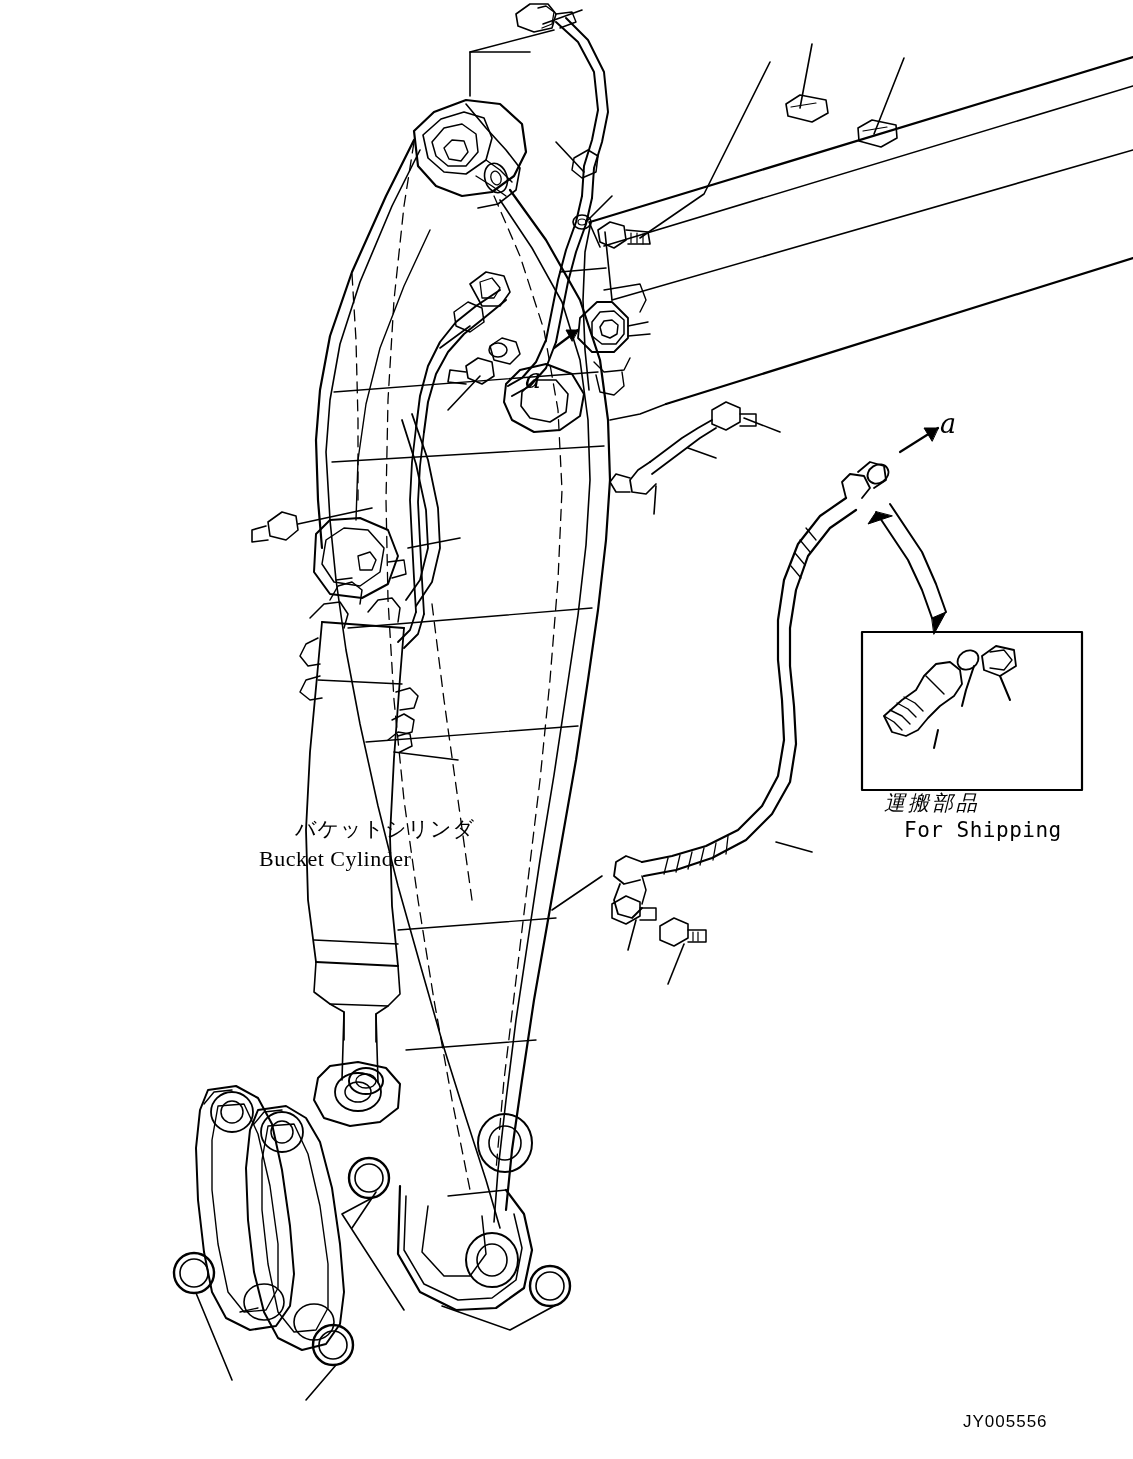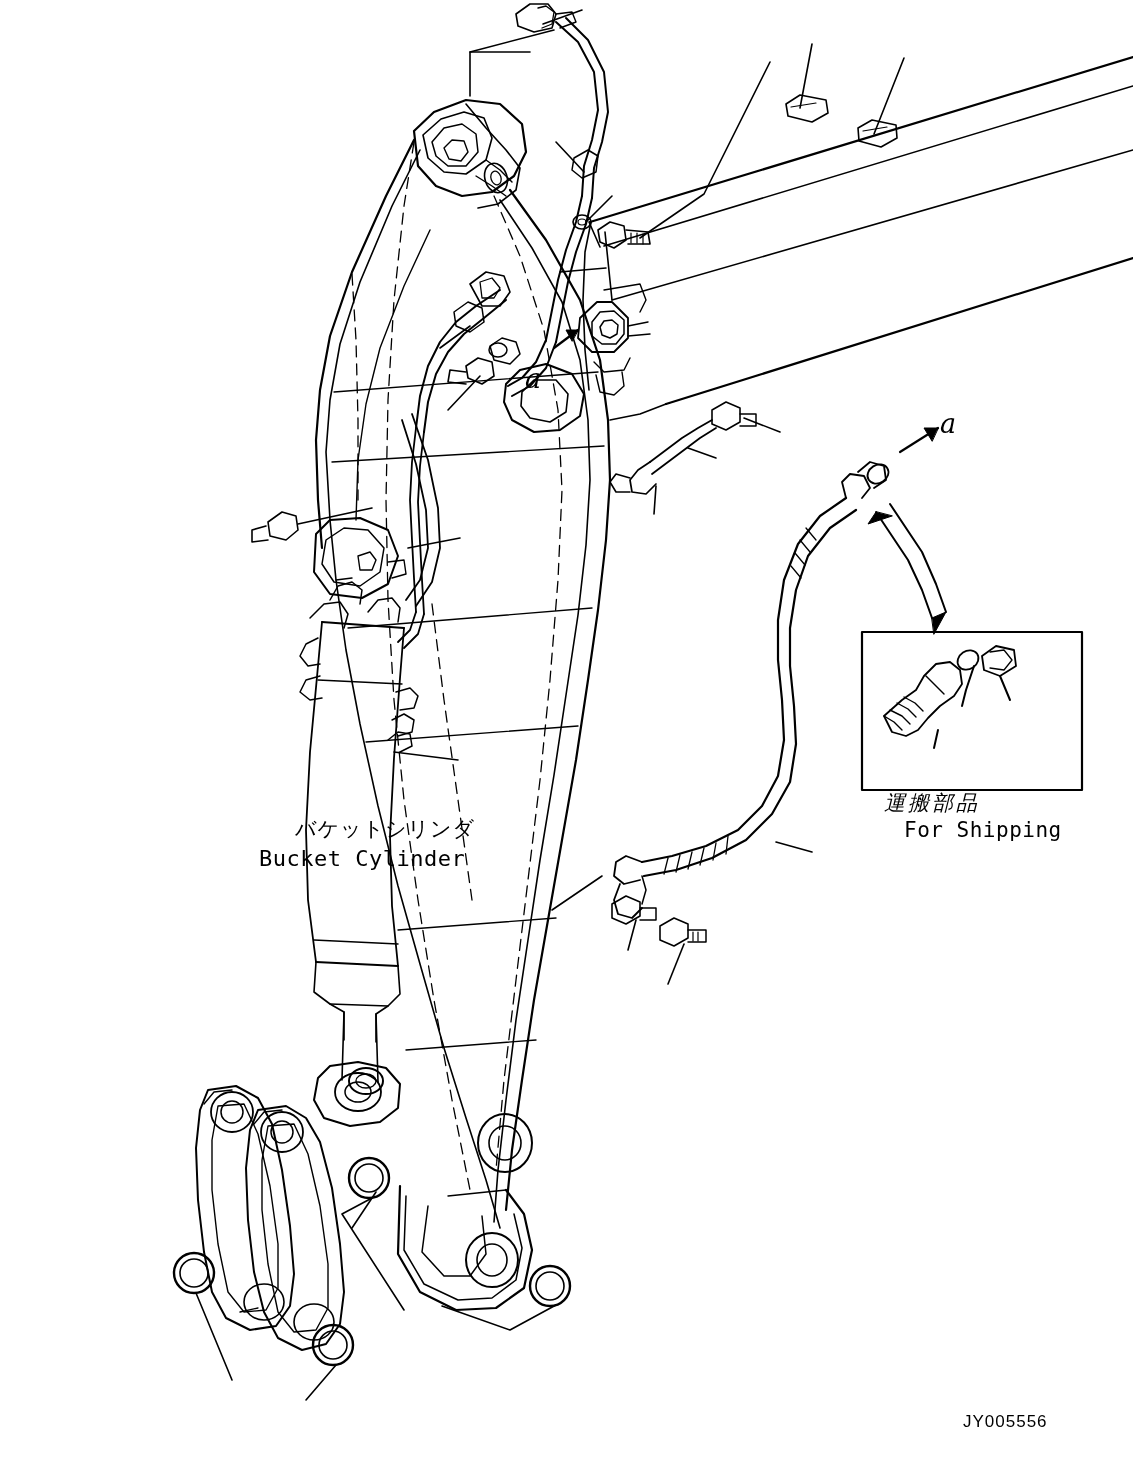--- a/index.html
+++ b/index.html
@@ -357,21 +357,21 @@
         <path d="M494 196 L520 256 L544 330 L558 410 L562 490 L558 580 L550 680 L540 780 L528 880 L516 980 L504 1080 L496 1170"></path>
         <path d="M352 274 L356 340 L358 420 L358 500"></path>
         <path d="M432 604 L444 700 L458 800 L472 900"></path>
       </g>
 
     </g>
   </svg>
 
   <div class="lbl label-jp" style="left:283px; top:815px;margin-left:12px;">バケットシリンダ</div>
 
-  <div class="lbl label-en" style="left:259px; top:846px;">Bucket Cylinder</div>
+  <div class="lbl label-en" style="left:259px; top:846px;font-family:Liberation Serif, serif;">Bucket Cylinder</div>
 
   <div class="lbl callout-a" style="left:525px; top:363px;">a</div>
 
   <div class="lbl callout-a" style="left:940px; top:408px;">a</div>
 
   <div class="lbl shipping-jp" style="left:884px; top:789px;">運搬部品</div>
 
   <div class="lbl shipping-en" style="left:876px; top:818px;margin-left:28px;">For Shipping</div>
 
   <div class="lbl drawing-no" style="left:963px; top:1412px;">JY005556</div>

